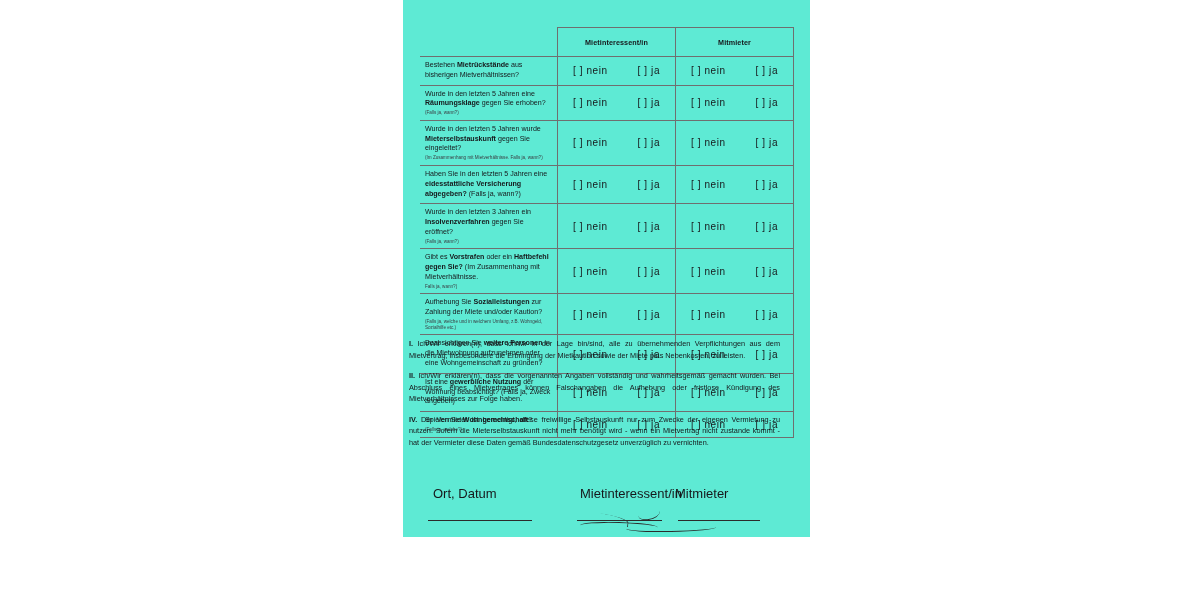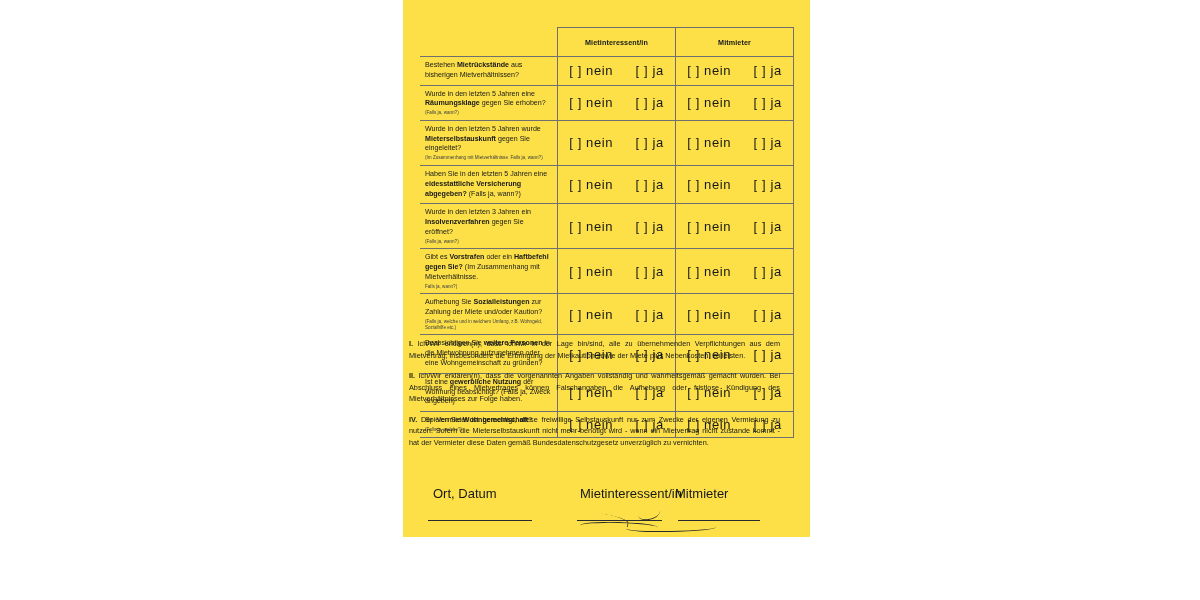--- a/index.html
+++ b/index.html
@@ -16,21 +16,21 @@
     width: 1200px;
     height: 600px;
     background: #ffffff;
   }
   .sheet {
     position: absolute;
     left: 403px;
     top: 0px;
     width: 407px;
     height: 537px;
-    background: #fde047;
+    background: #5eead4;
     box-shadow: 0 0 0 0 transparent;
   }
   .sheet-edge-left {
     position: absolute;
     left: 403px;
     top: 0;
     width: 1px;
     height: 537px;
     background: #e6e6e6;
   }
@@ -79,21 +79,21 @@
   td.q-cell b { font-weight: bold; }
   td.q-cell .fine {
     display: block;
     font-size: 4.6px;
     line-height: 1.25;
     color: #3a3d42;
     margin-top: 1px;
   }
   td.opt {
     text-align: center;
-    font-size: 13px;
+    font-size: 10px;
     color: #16181b;
     white-space: nowrap;
     font-family: "Liberation Sans", sans-serif;
     margin-top: 20px;
   }
   td.opt .pair {
     display: inline-flex;
     justify-content: space-around;
     width: 100%;
   }

